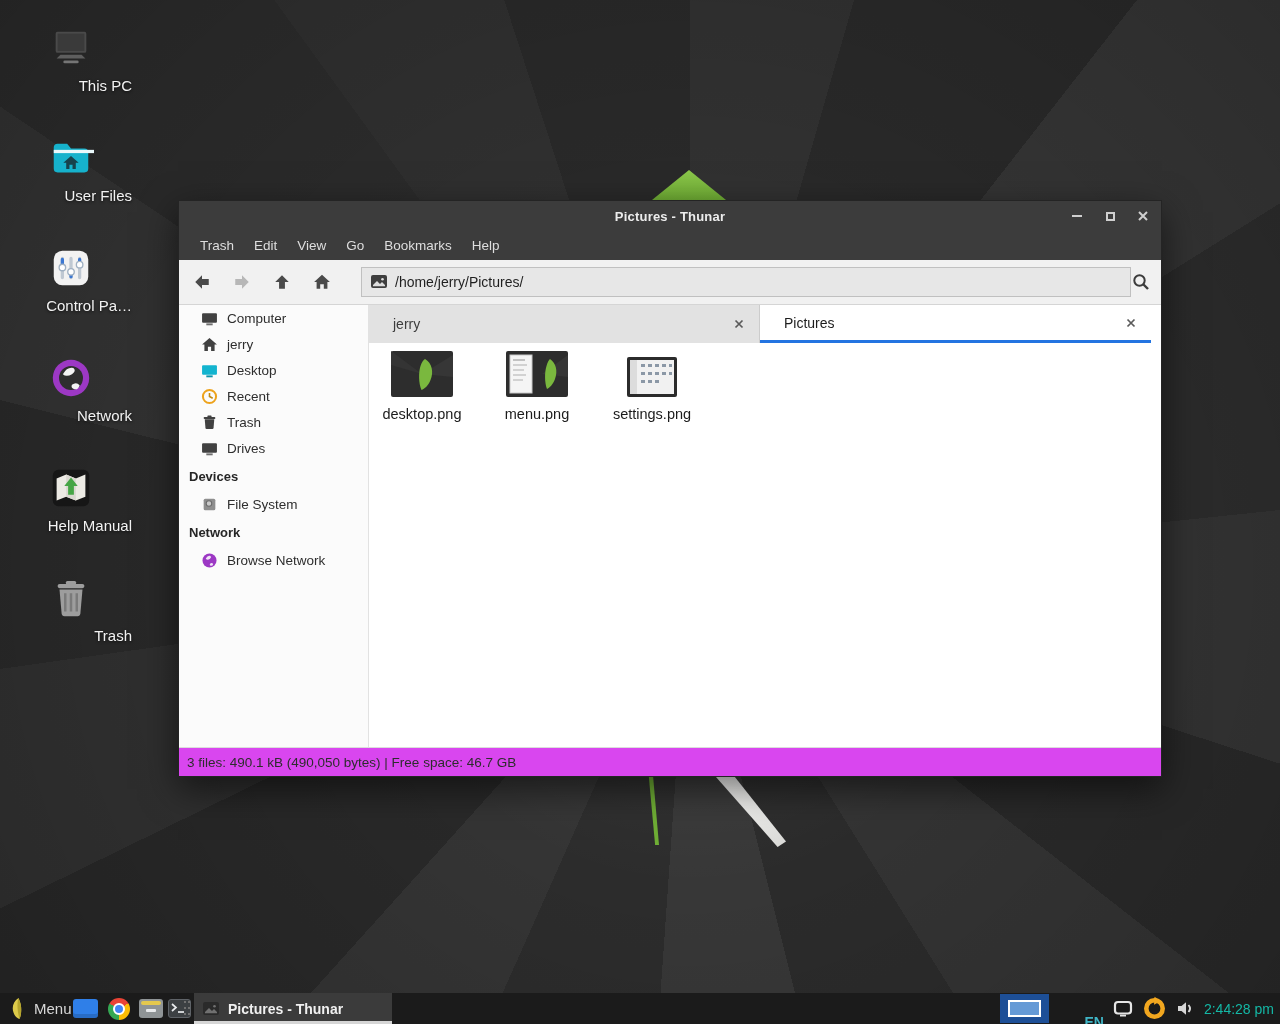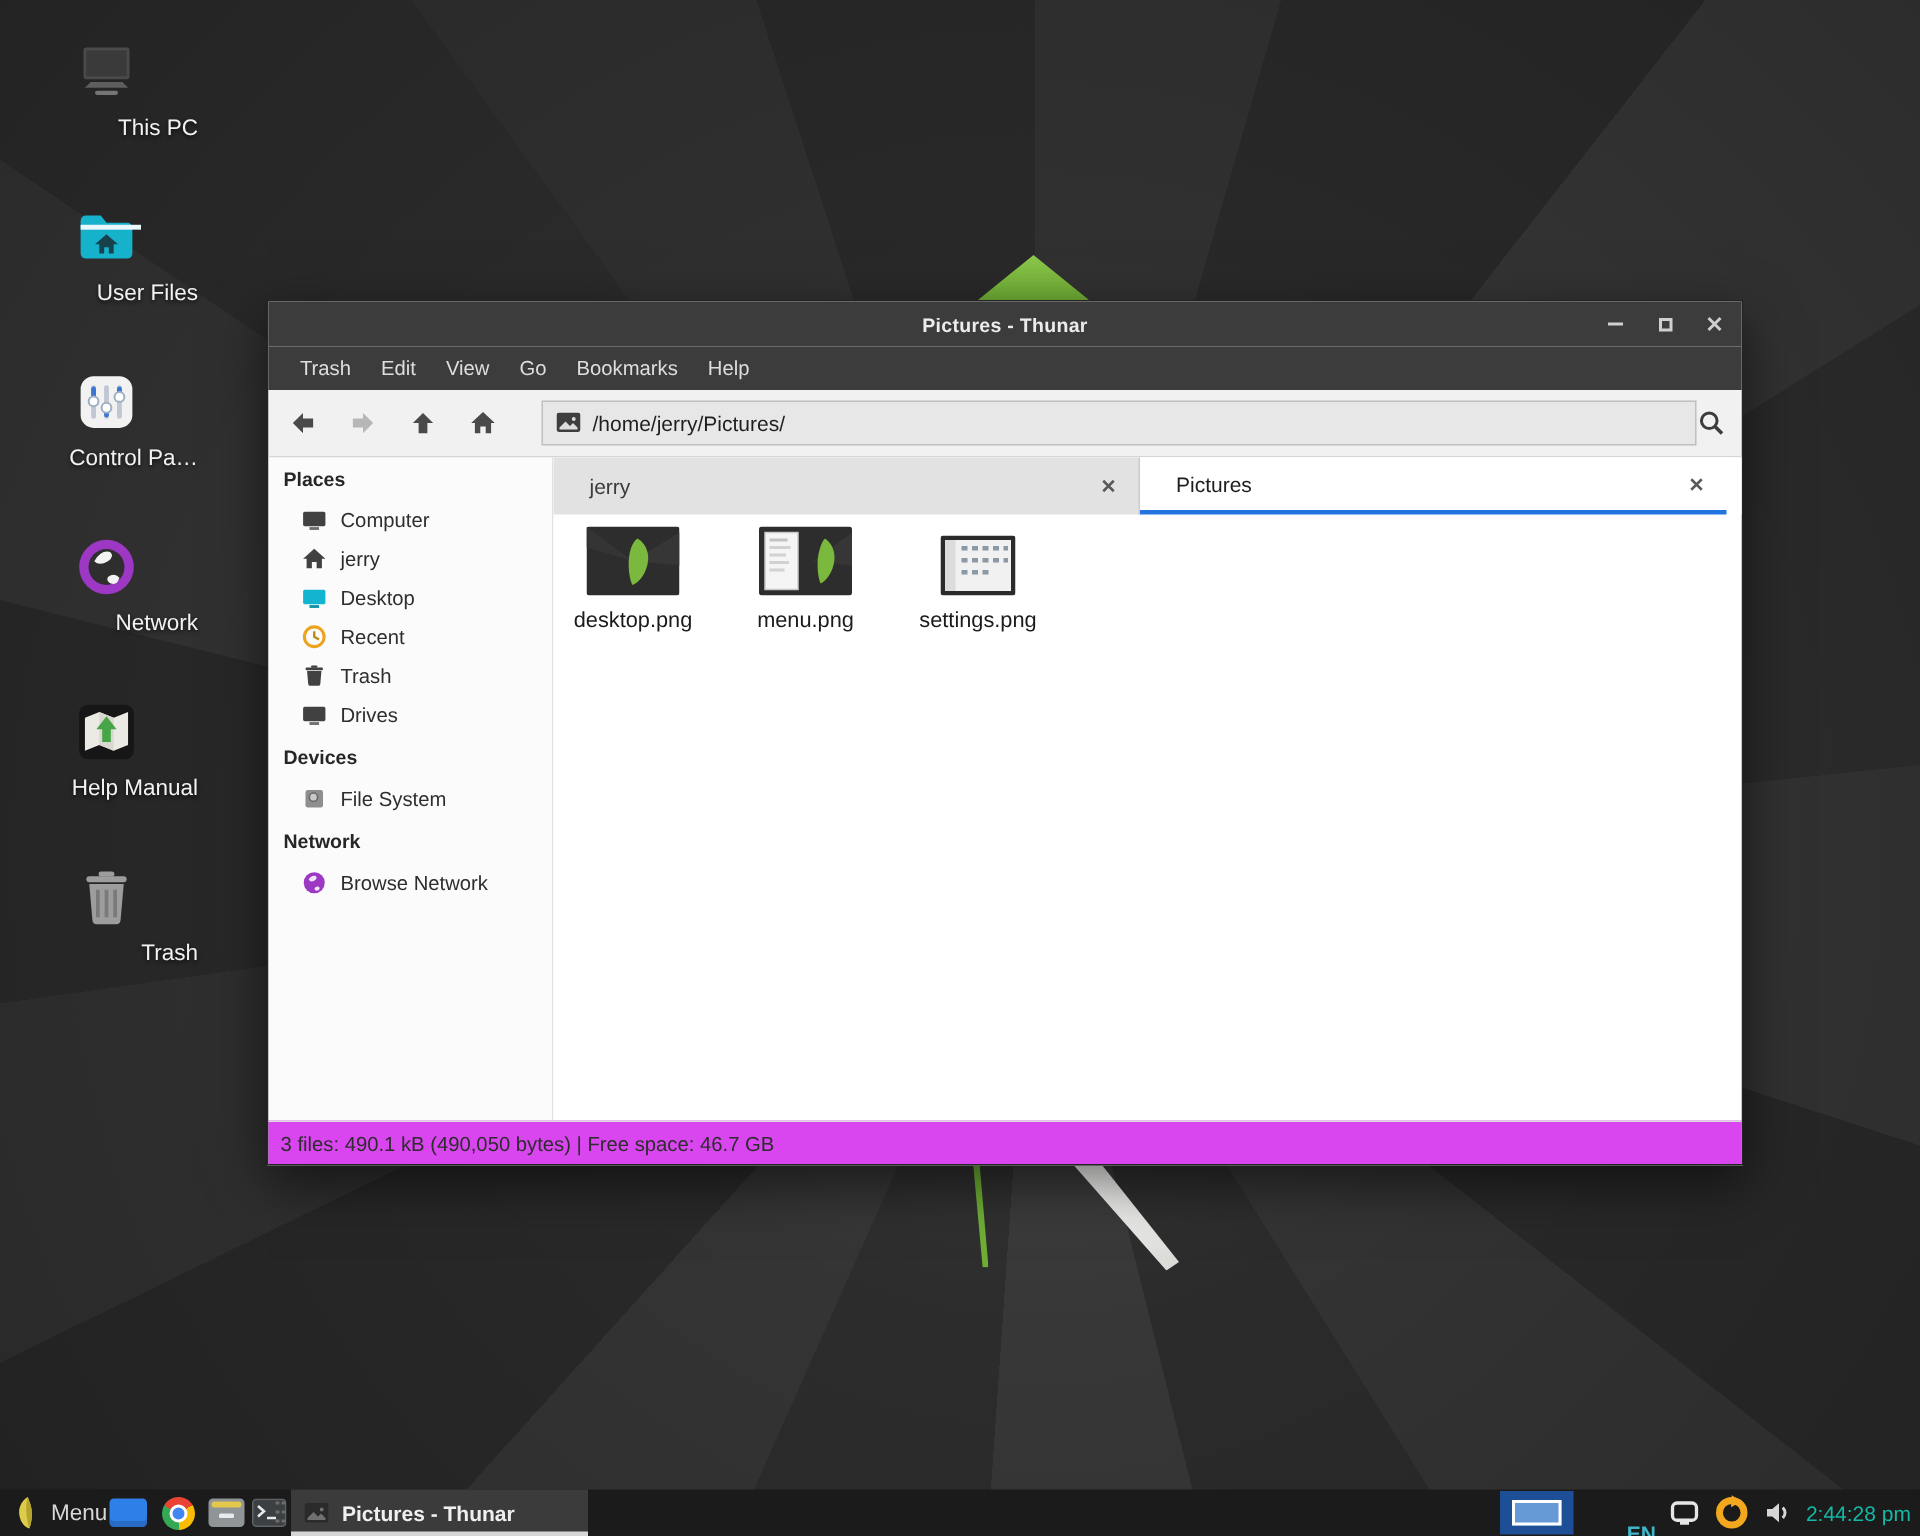--- a/index.html
+++ b/index.html
@@ -242,21 +242,20 @@
     <span class="search-btn">
       <svg width="20" height="20" viewBox="0 0 20 20">
           <circle cx="8.5" cy="8.5" r="5.2" fill="none" stroke="#3c3c3c" stroke-width="2"></circle>
           <path d="M12.5 12.5 L17 17" stroke="#3c3c3c" stroke-width="2.4"></path>
         </svg>
     </span>
   </div>
 
   <div class="body-row">
     <div class="sidebar">
-      <div class="sb-header first">Places</div>
       <div class="sb-item">
         <svg width="17" height="17" viewBox="0 0 16 16">
             <rect x="1" y="3" width="14" height="9" rx="1" fill="#414141"></rect>
             <rect x="5" y="12.6" width="6" height="1.8" fill="#6f6f6f"></rect>
           </svg>
         <span>Computer</span>
       </div>
       <div class="sb-item">
         <svg width="17" height="17" viewBox="0 0 16 16">
             <path d="M8 1.8 L15 8 H12.8 V14 H9.5 V10 H6.5 V14 H3.2 V8 H1 Z" fill="#414141"></path>

